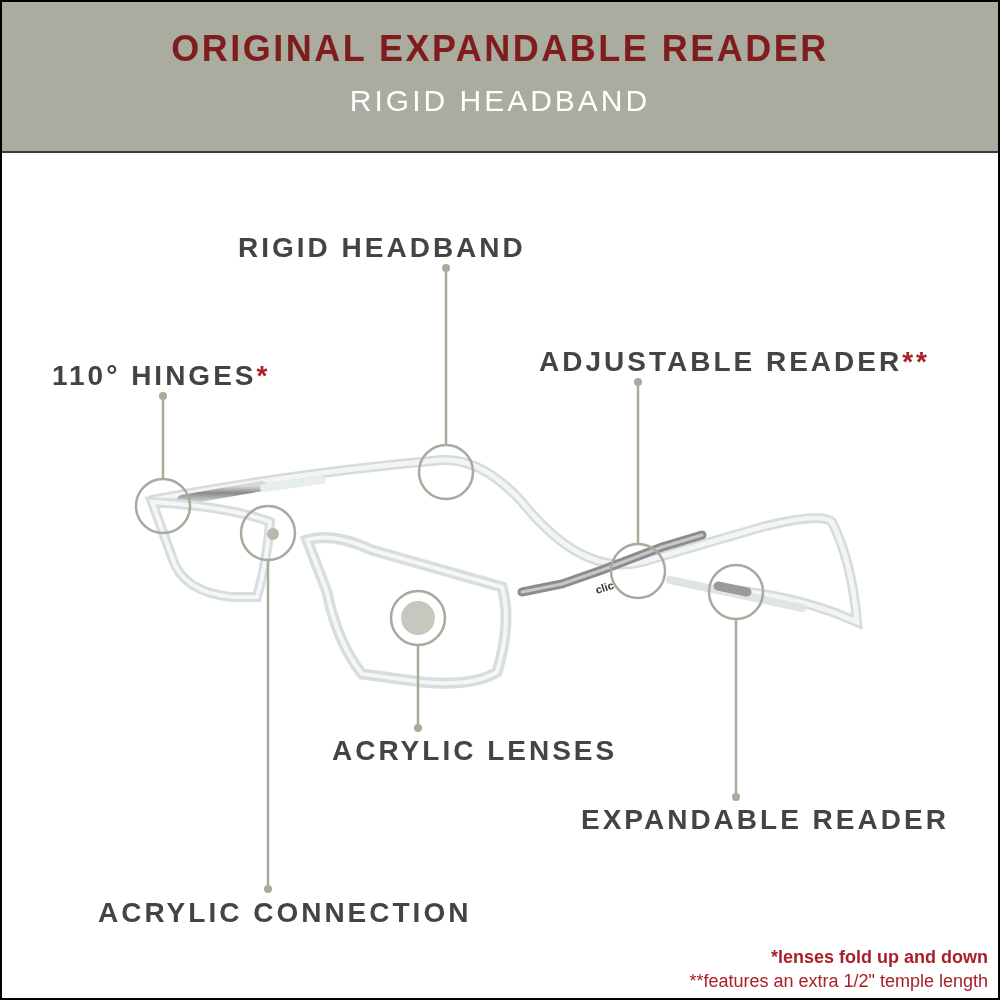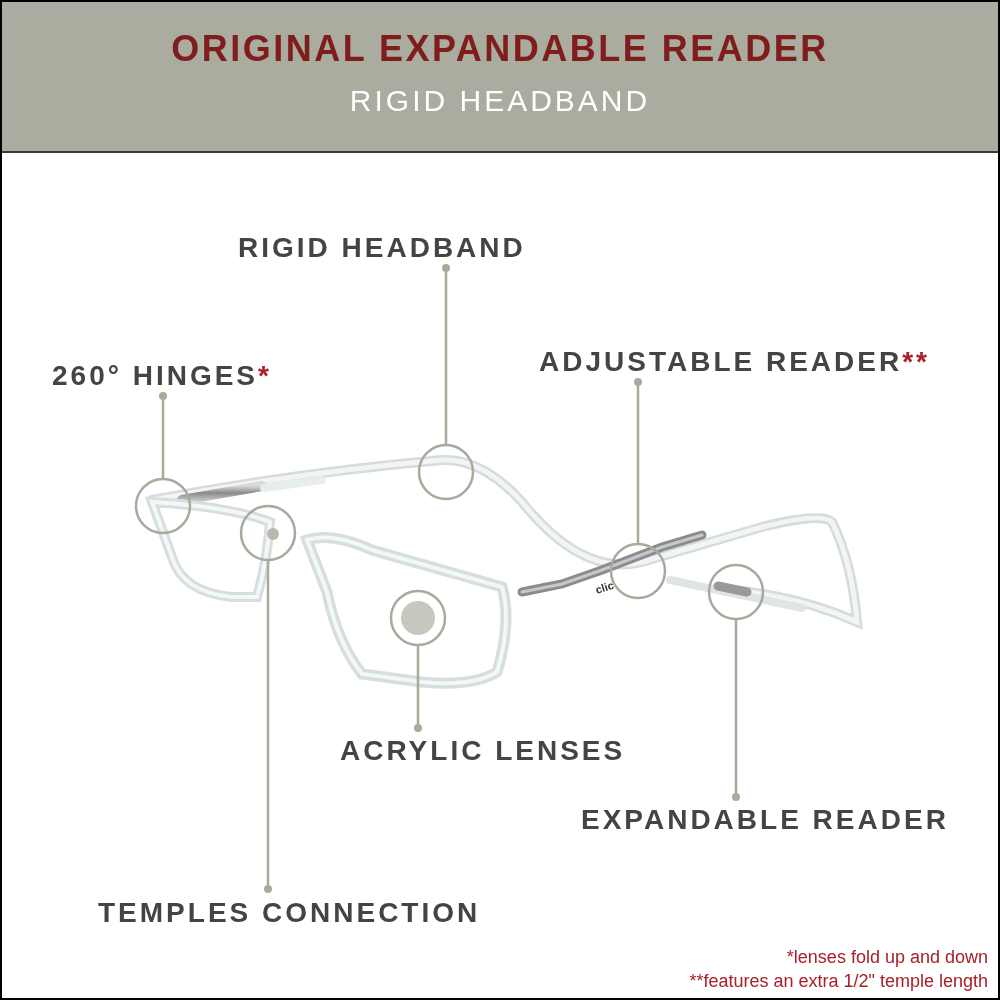--- a/index.html
+++ b/index.html
@@ -83,30 +83,30 @@
       <circle cx="734" cy="590" r="27"></circle>
       <line x1="734" y1="617" x2="734" y2="795"></line>
       <circle cx="734" cy="795" r="4" fill="#a9aa9c" stroke="none"></circle>
     </g>
   </svg>
 
   <div class="label" style="left:236px; top:230px;">
     <span>RIGID HEADBAND</span>
   </div>
   <div class="label" style="left:50px; top:358px;">
-    <span>260° HINGES</span><span class="star">*</span>
+    <span>110° HINGES</span><span class="star">*</span>
   </div>
   <div class="label" style="left:537px; top:344px;">
     <span>ADJUSTABLE READER</span><span class="star">**</span>
   </div>
-  <div class="label" style="left:338px; top:733px;">
+  <div class="label" style="left:330px; top:733px;">
     <span>ACRYLIC LENSES</span>
   </div>
   <div class="label" style="left:579px; top:802px;">
     <span>EXPANDABLE READER</span>
   </div>
   <div class="label" style="left:96px; top:895px;">
-    <span>TEMPLES CONNECTION</span>
+    <span>ACRYLIC CONNECTION</span>
   </div>
 
-  <div class="foot" style="top:945px;">*lenses fold up and down</div>
+  <div class="foot" style="top:945px;font-weight:bold;">*lenses fold up and down</div>
   <div class="foot" style="top:969px;">**features an extra 1/2" temple length</div>
 </div>
 
 </body></html>

